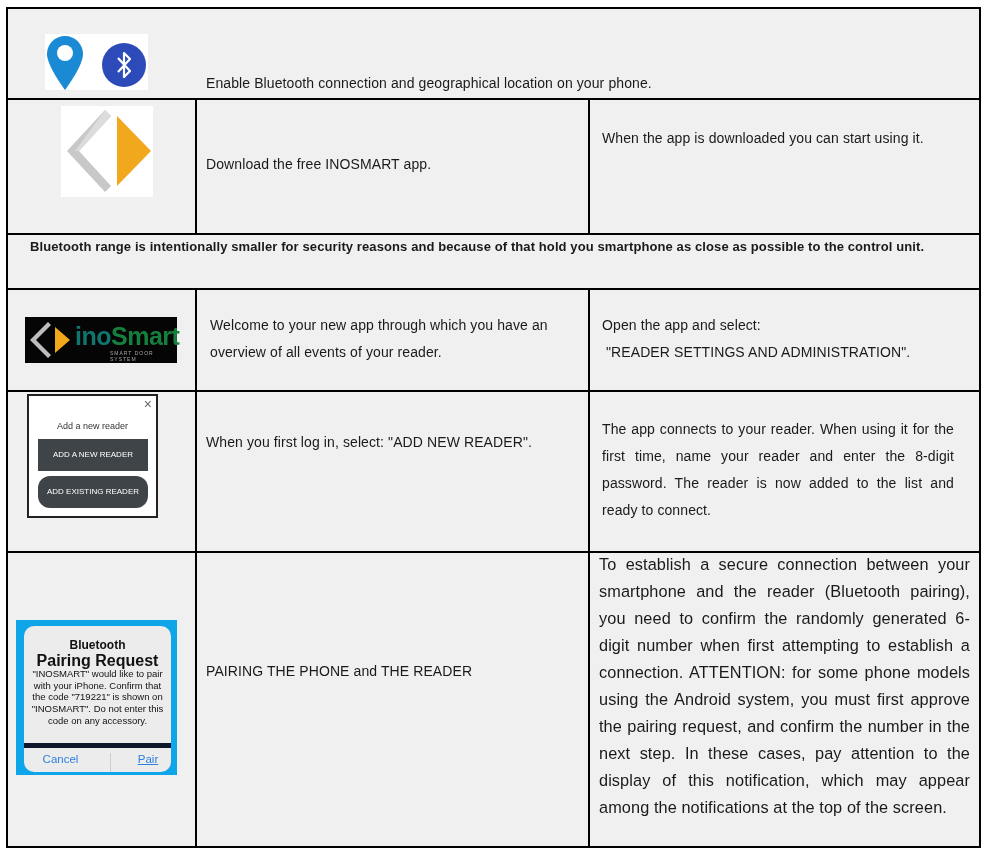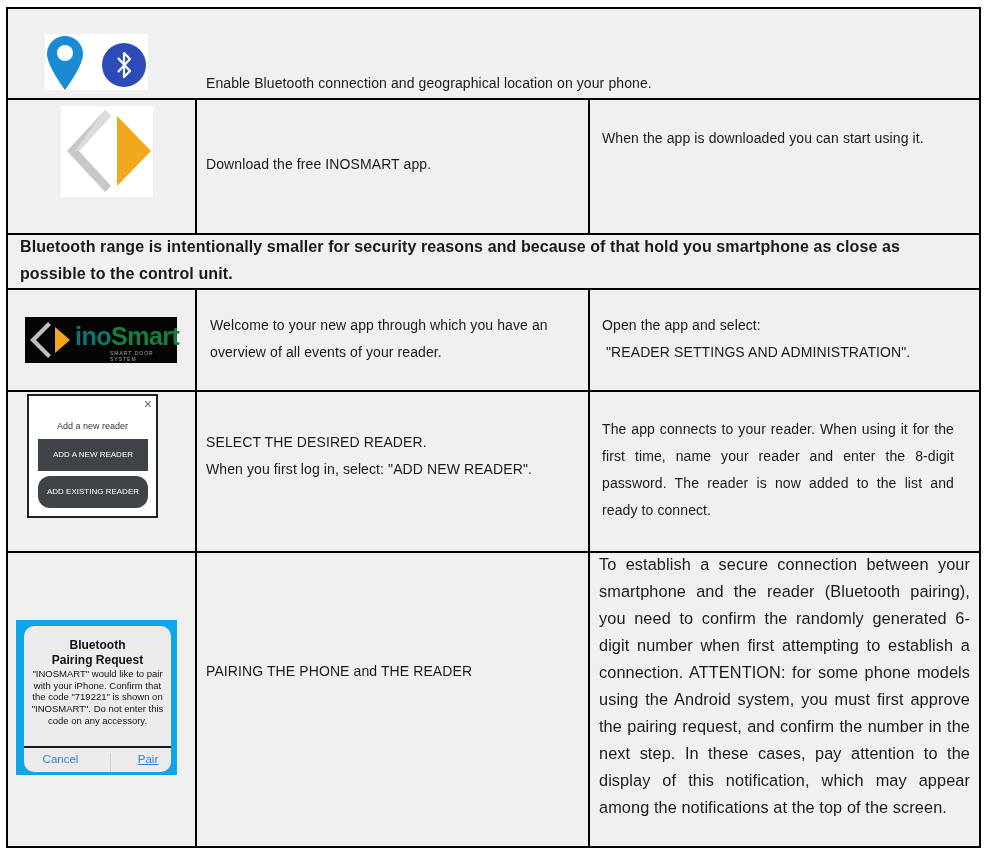--- a/index.html
+++ b/index.html
@@ -63,21 +63,21 @@
     <svg width="92" height="91" viewBox="0 0 92 91">
       <path d="M44 4 L6 45 L44 86 L50 80 L18 45 L50 10 Z" fill="#c8c8c8"></path>
       <path d="M44 4 L50 10 L18 45 L14 45 Z" fill="#dcdcdc"></path>
       <path d="M56 10 L90 45 L56 80 Z" fill="#f2a81d"></path>
     </svg>
   </div>
   <div class="abs txt" style="left:206px; top:151px; width:370px;">Download the free INOSMART app.</div>
   <div class="abs txt just" style="left:602px; top:125px; width:352px;">When the app is downloaded you can start using it.</div>
 </div>
 
-<div class="abs txt bold" style="left:20px; top:233px; width:945px; font-size:16px;">Bluetooth range is intentionally smaller for security reasons and because of that hold you smartphone as close as possible to the control unit.</div>
+<div class="abs txt bold" style="left:30px; top:233px; width:945px; font-size:13px;">Bluetooth range is intentionally smaller for security reasons and because of that hold you smartphone as close as possible to the control unit.</div>
 
 <div>
   <div class="logo-black">
     <svg class="abs" style="left:3px; top:3px;" width="44" height="40" viewBox="0 0 44 40">
       <path d="M20 2 L2 20 L20 38 L23 35 L8 20 L23 5 Z" fill="#bdbdbd"></path>
       <path d="M27 7 L42 20 L27 33 Z" fill="#f2a81d"></path>
     </svg>
     <div class="abs" style="left:50px; top:4px; font-size:25px; font-weight:bold; letter-spacing:-0.5px; line-height:30px;">
       <span style="color:#0f766e">ino</span><span style="color:#15803d">Smart</span>
     </div>
@@ -91,33 +91,32 @@
 </div>
 
 <div>
   <div class="reader-dialog">
     <div class="abs" style="right:4px; top:0px; font-size:14px; color:#666;">×</div>
     <div class="abs" style="left:0; right:0; top:25px; text-align:center; font-size:9px; color:#333;">Add a new reader</div>
     <div class="rd-btn" style="top:43px;">ADD A NEW READER</div>
     <div class="rd-btn" style="top:80px;border-radius:12px;">ADD EXISTING READER</div>
   </div>
   <div class="abs txt" style="left:206px; top:429px; width:372px;">
-    <div>SELECT THE DESIRED READER.</div>
     <div class="just" style="text-align-last:left;">When you first log in, select: "ADD NEW READER".</div>
   </div>
   <div class="abs txt just" style="left:602px; top:416px; width:352px;">The app connects to your reader. When using it for the first time, name your reader and enter the 8-digit password. The reader is now added to the list and ready to connect.</div>
 </div>
 
 <div>
   <div class="pair-bg">
     <div class="pair-card">
       <div style="margin-top:12px; font-size:12px; font-weight:bold; line-height:15px;">Bluetooth</div>
-      <div style="font-size:12px; font-weight:bold; line-height:15px;">Pairing Request</div>
+      <div style="font-size:16px; font-weight:bold; line-height:15px;">Pairing Request</div>
       <div style="font-size:9.5px; line-height:11.7px; padding:0 6px;">"INOSMART" would like to pair with your iPhone. Confirm that the code "719221" is shown on "INOSMART". Do not enter this code on any accessory.</div>
-      <div class="abs" style="left:0; right:0; bottom:0; height:24px; border-top:2px solid #0f172a;">
+      <div class="abs" style="left:0; right:0; bottom:0; height:24px; border-top:5px solid #0f172a;">
         <div class="abs" style="left:0; width:73px; top:5px; color:#2f7fe0; font-size:11.5px;">Cancel</div>
         <div class="abs" style="left:86px; width:74px; top:5px; color:#2f7fe0; font-size:11.5px; border-left:1px solid #cfcfcf; height:19px;text-decoration:underline;">Pair</div>
       </div>
     </div>
   </div>
   <div class="abs txt" style="left:206px; top:658px; width:372px;">
     <div>PAIRING THE PHONE and THE READER</div>
   </div>
   <div class="abs txt just" style="left:599px; top:551px; width:371px; font-size:16.3px;">To establish a secure connection between your smartphone and the reader (Bluetooth pairing), you need to confirm the randomly generated 6-digit number when first attempting to establish a connection. ATTENTION: for some phone models using the Android system, you must first approve the pairing request, and confirm the number in the next step. In these cases, pay attention to the display of this notification, which may appear among the notifications at the top of the screen.</div>
 </div>

